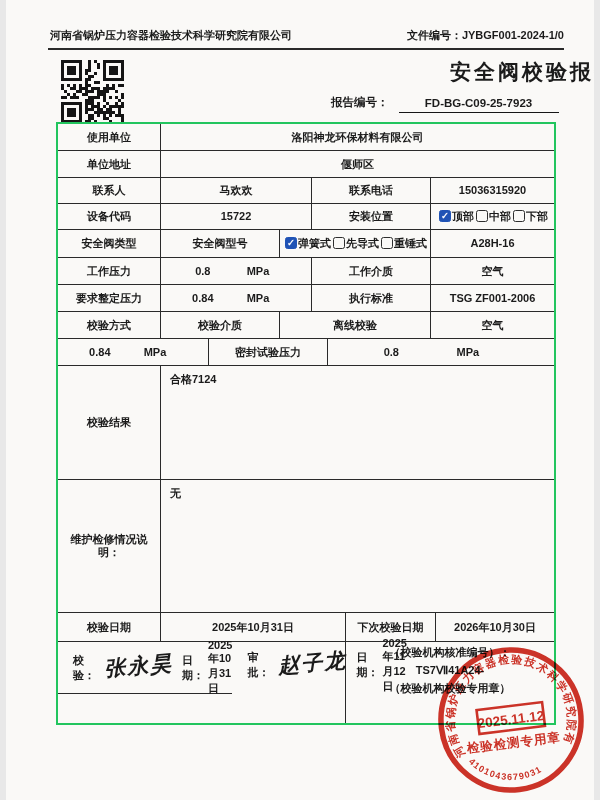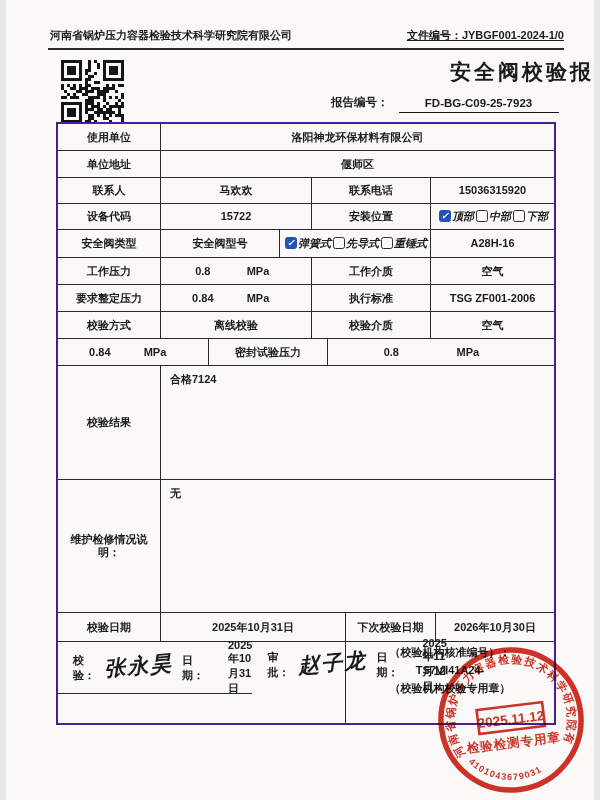--- a/index.html
+++ b/index.html
@@ -4,29 +4,29 @@
 <style>
   * { margin:0; padding:0; box-sizing:border-box; }
   html,body { background:#e8e8e8; }
   .page {
     position:relative; width:588px; height:800px; margin:0 auto;
     background:#faf9f7; color:#1b1b1b; overflow:hidden;
     font-family:"Liberation Sans", sans-serif; font-weight:700;
   }
   
   .hdr-line { position:absolute; top:28px; left:44px; width:514px; display:flex; justify-content:space-between; font-size:11px; }
-  .hdr-docno { white-space:nowrap;text-decoration:underline; }
+  .hdr-docno { white-space:nowrap; }
   .hdr-rule { position:absolute; top:48px; left:42px; width:516px; height:2px; background:#2a2a2a; }
   .qr { position:absolute; top:60px; left:55px; width:63px; height:63px; }
   .title { position:absolute; top:58px; left:12px; width:600px; text-align:right; font-size:21px; letter-spacing:3px; }
   .report-no { position:absolute; top:95px; left:325px; display:flex; align-items:flex-end; font-size:11.5px; }
   .report-no .lbl { margin-right:10px; padding-bottom:3px; }
   .report-no .val { width:160px; text-align:center; border-bottom:1.8px solid #161616; padding-bottom:3px; }
   
-  .tbl { position:absolute; top:122px; left:50px; width:500px; border:2px solid #4c1d95; background:transparent; font-size:11px; }
+  .tbl { position:absolute; top:122px; left:50px; width:500px; border:2px solid #22c55e; background:transparent; font-size:11px; }
   .row { display:flex; }
   .cell {
     border-right:1.4px solid #2a2a2a; border-bottom:1.4px solid #2a2a2a;
     display:flex; align-items:center; justify-content:center; text-align:center;
     padding:1px 3px; line-height:1.15;
   }
   .cell.last { border-right:none; }
   .c1 { width:103px; } .c2 { width:151px; } .c3 { width:119px; } .c4 { flex:1; }
   .c2w { width:185px; } .c3n { width:90px; }
   .span3 { flex:1; }
@@ -38,32 +38,32 @@
   .pressure .pu { flex:1; text-align:left; padding-left:2px; }
   
   .cb {
     display:inline-flex; width:12px; height:12px; border:1.6px solid #2e2e2e; border-radius:2.5px;
     align-items:center; justify-content:center; vertical-align:-2px; margin:0 1px 0 2px; flex:none;
     font-size:9.5px; color:transparent; background:#faf9f7;
   }
   .cb.checked { background:#2053b5; border-color:#2053b5; color:#fff; }
   .cb.checked::after { content:"✓"; }
   .cbgroup { display:flex; flex-wrap:wrap; align-items:center; justify-content:center; }
-  .cbopt { display:inline-flex; align-items:center; white-space:nowrap;font-style:italic; }
+  .cbopt { display:inline-flex; align-items:center; white-space:nowrap; }
   
   .sig-left { width:288px; border-right:1.4px solid #2a2a2a; display:flex; flex-direction:row; }
   .sig-row { display:flex; align-items:center; padding-left:15px; font-size:11px; }
   .sig-row.first { height:52px; border-bottom:1.4px solid #2a2a2a; }
   .sig-row.second { height:46px; }
   .signature {
     font-family:"DejaVu Serif", serif; font-style:italic; font-weight:700;
     font-size:21px; letter-spacing:2px; transform:rotate(-5deg); display:inline-block;
     margin:0 9px 4px 9px; white-space:nowrap;
   }
-  .sig-date-lbl { margin-right:24px; }
+  .sig-date-lbl { margin-right:4px; }
   .agency-cell { flex:1; display:flex; flex-direction:column; align-items:center; justify-content:center; border-right:none; border-bottom:none; line-height:1.65; font-size:11px; padding-bottom:26px; }
   
   .stamp { position:absolute; left:428px; top:643px; width:154px; height:154px; transform:rotate(-7deg); mix-blend-mode:multiply; opacity:.93; }
   .stamp text { font-family:"Liberation Sans", sans-serif; font-weight:700; fill:var(--stamp-color,#cc2418); }
 </style>
 </head>
 <body>
 
 <div class="page">
 
@@ -391,22 +391,22 @@
       <div class="cell c2 h27 pressure">
         <span class="pv">0.84</span>
           <span class="pu">MPa</span>
       </div>
       <div class="cell c3 h27">执行标准</div>
       <div class="cell c4 h27 last">TSG ZF001-2006</div>
     </div>
 
     <div class="row">
       <div class="cell c1 h27">校验方式</div>
+      <div class="cell c3 h27">校验介质</div>
       <div class="cell c2 h27">离线校验</div>
-      <div class="cell c3 h27">校验介质</div>
       <div class="cell c4 h27 last">空气</div>
     </div>
 
     <div class="row">
       <div class="cell c2 h27 pressure">
         <span class="pv">0.84</span>
           <span class="pu">MPa</span>
       </div>
       <div class="cell c3 h27">密封试验压力</div>
       <div class="cell c4 h27 last pressure">

